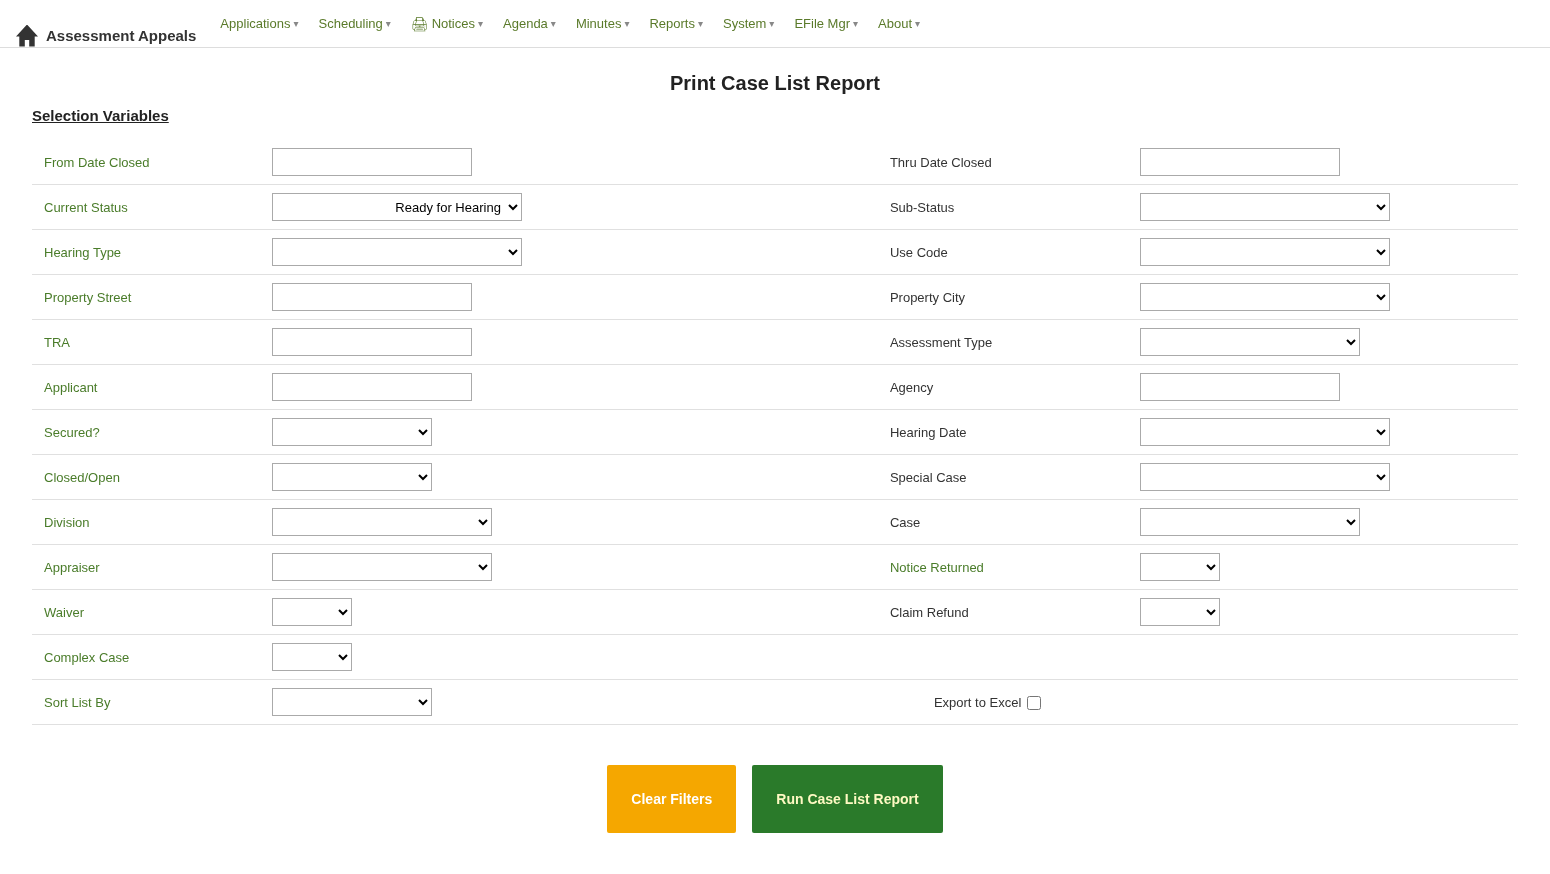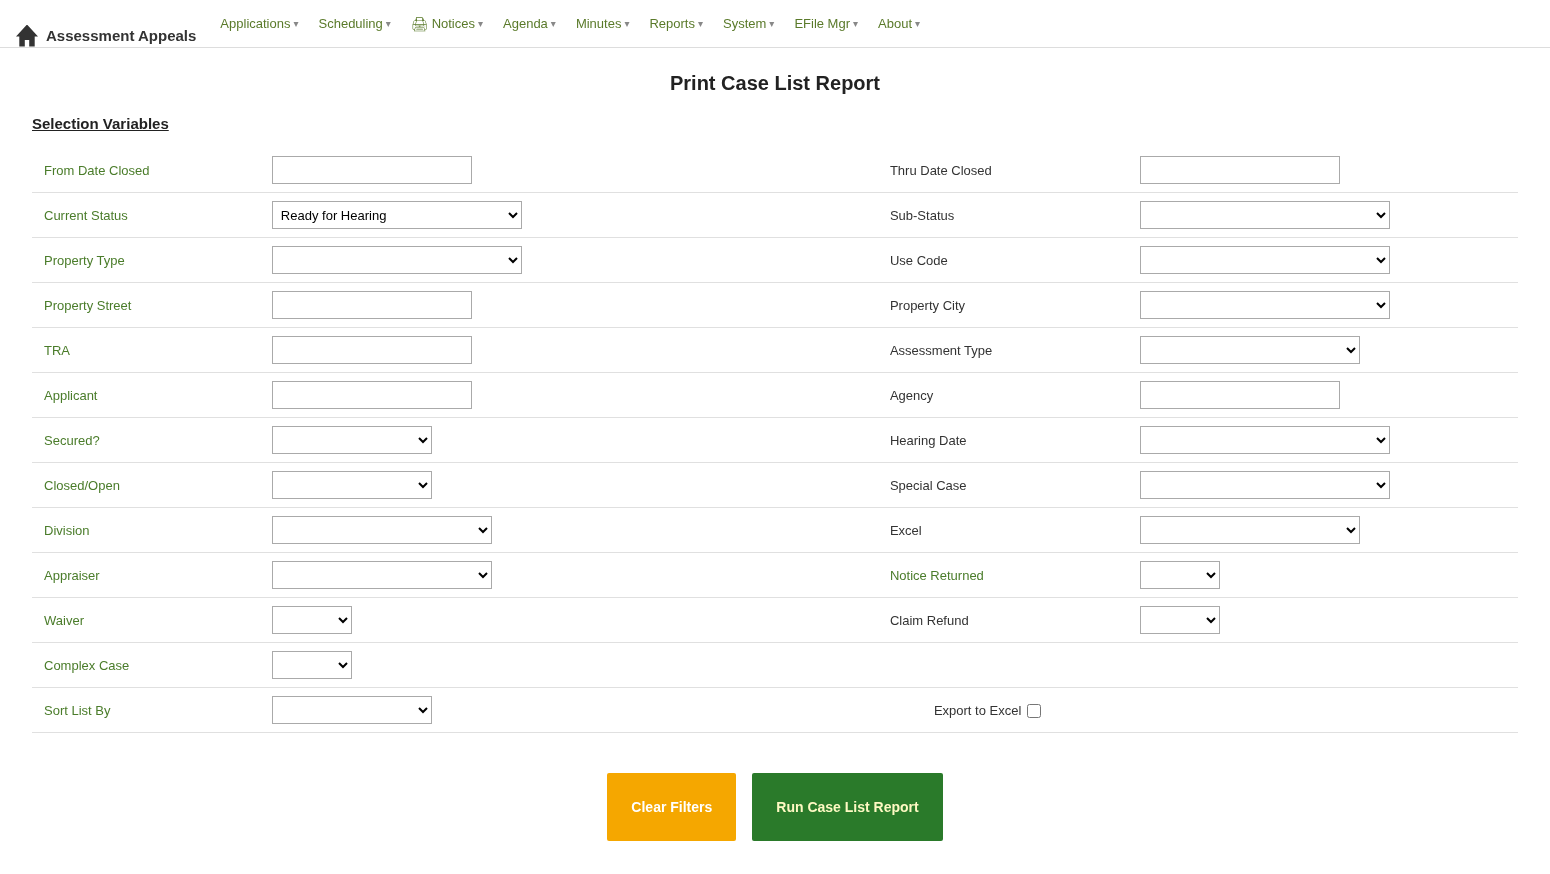--- a/index.html
+++ b/index.html
@@ -50,21 +50,21 @@
       background: #fff;
       margin: 0;
       padding: 24px 32px;
       min-height: calc(100vh - 48px);
     }
 
     .page-title {
       text-align: center;
       font-size: 20px;
       font-weight: bold;
-      margin-bottom: 20px;
+      margin-bottom: 12px;
       color: #222;
     }
 
     .section-title {
       font-size: 15px;
       font-weight: bold;
       margin-bottom: 16px;
       color: #222;
       text-decoration: underline;
     }
@@ -116,21 +116,21 @@
       font-size: 13px;
       height: 28px;
       background: #fff;
       outline: none;
       cursor: pointer;
     }
     .input-md { width: 200px; }
     .select-sm { width: 80px; }
     .select-md { width: 160px; }
     .select-lg { width: 220px; }
-    .select-xl { width: 250px; }
+    .select-xl { width: 250px; text-align: right; }
 
     .buttons-row {
       display: flex;
       justify-content: center;
       gap: 16px;
       margin-top: 24px;
       padding-top: 16px;
     }
 
     .btn-clear {
@@ -249,21 +249,21 @@
       <td class="spacer-cell"></td>
       <td class="label-cell-right">Sub-Status</td>
       <td class="input-cell-right">
         <select class="select-xl">
           <option value=""></option>
         </select>
       </td>
     </tr>
 
     <tr>
-      <td class="label-cell">Property Type</td>
+      <td class="label-cell">Hearing Type</td>
       <td class="input-cell">
         <select class="select-xl">
           <option value=""></option>
         </select>
       </td>
       <td class="spacer-cell"></td>
       <td class="spacer-cell"></td>
       <td class="label-cell-right">Use Code</td>
       <td class="input-cell-right">
         <select class="select-xl">
@@ -351,21 +351,21 @@
 
     <tr>
       <td class="label-cell">Division</td>
       <td class="input-cell">
         <select class="select-lg">
           <option value=""></option>
         </select>
       </td>
       <td class="spacer-cell"></td>
       <td class="spacer-cell"></td>
-      <td class="label-cell-right">Excel</td>
+      <td class="label-cell-right">Case</td>
       <td class="input-cell-right">
         <select class="select-lg">
           <option value=""></option>
         </select>
       </td>
     </tr>
 
     <tr>
       <td class="label-cell">Appraiser</td>
       <td class="input-cell">

